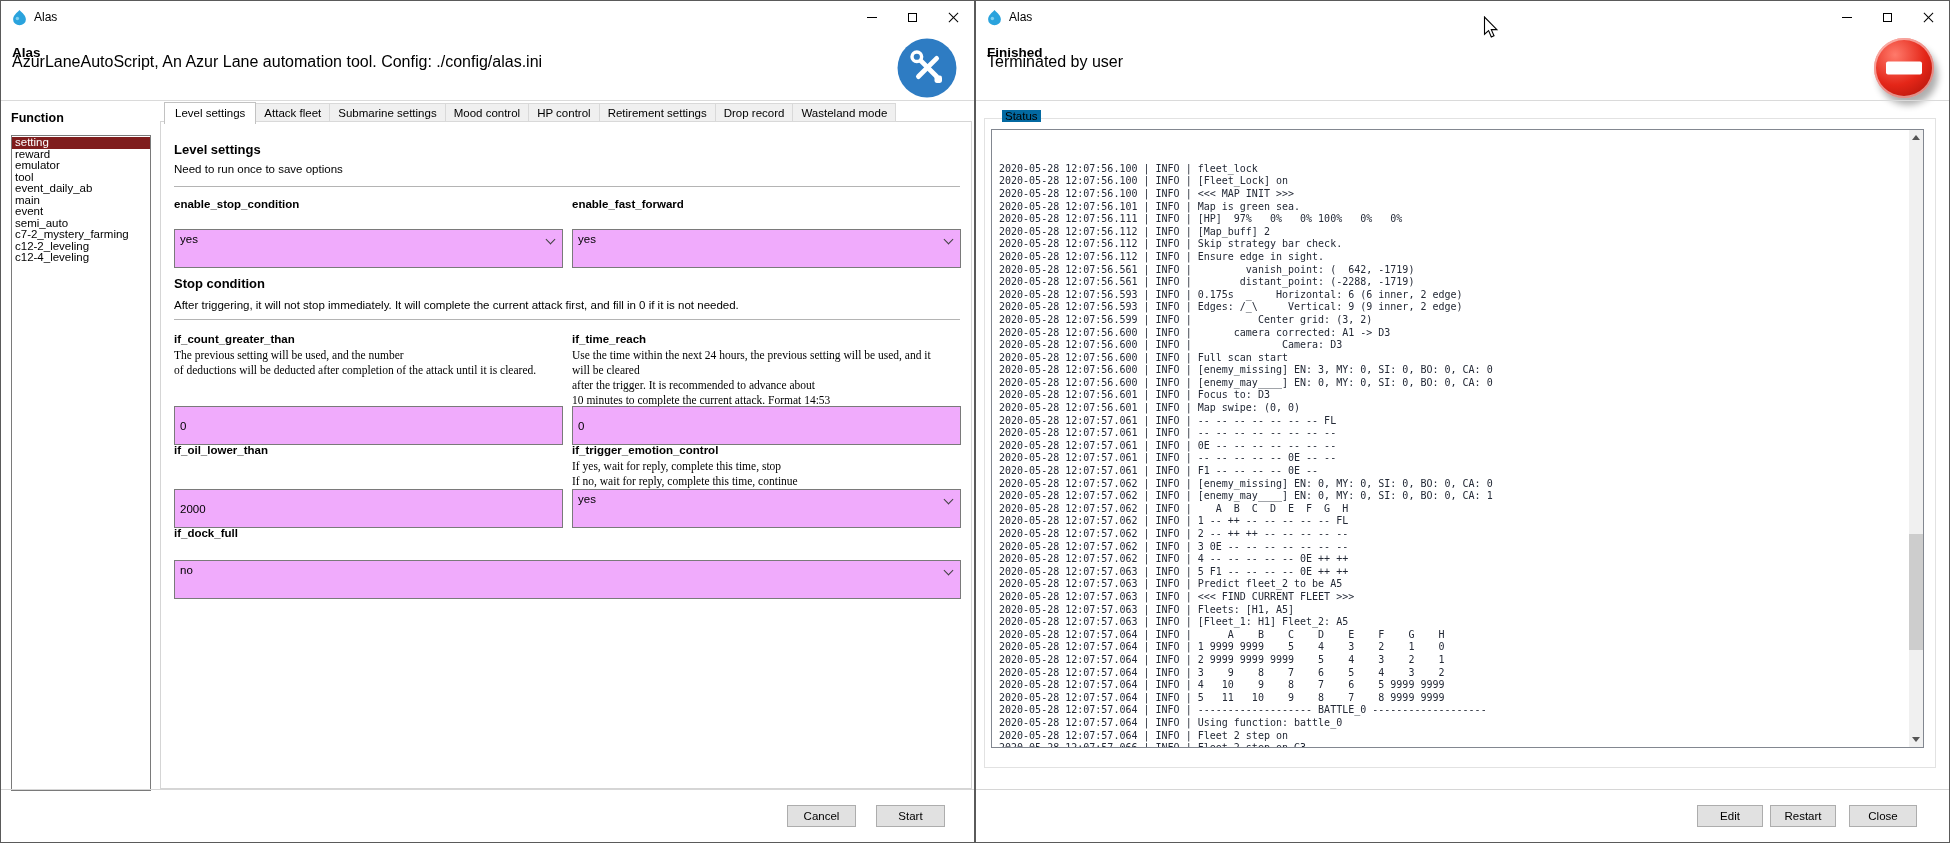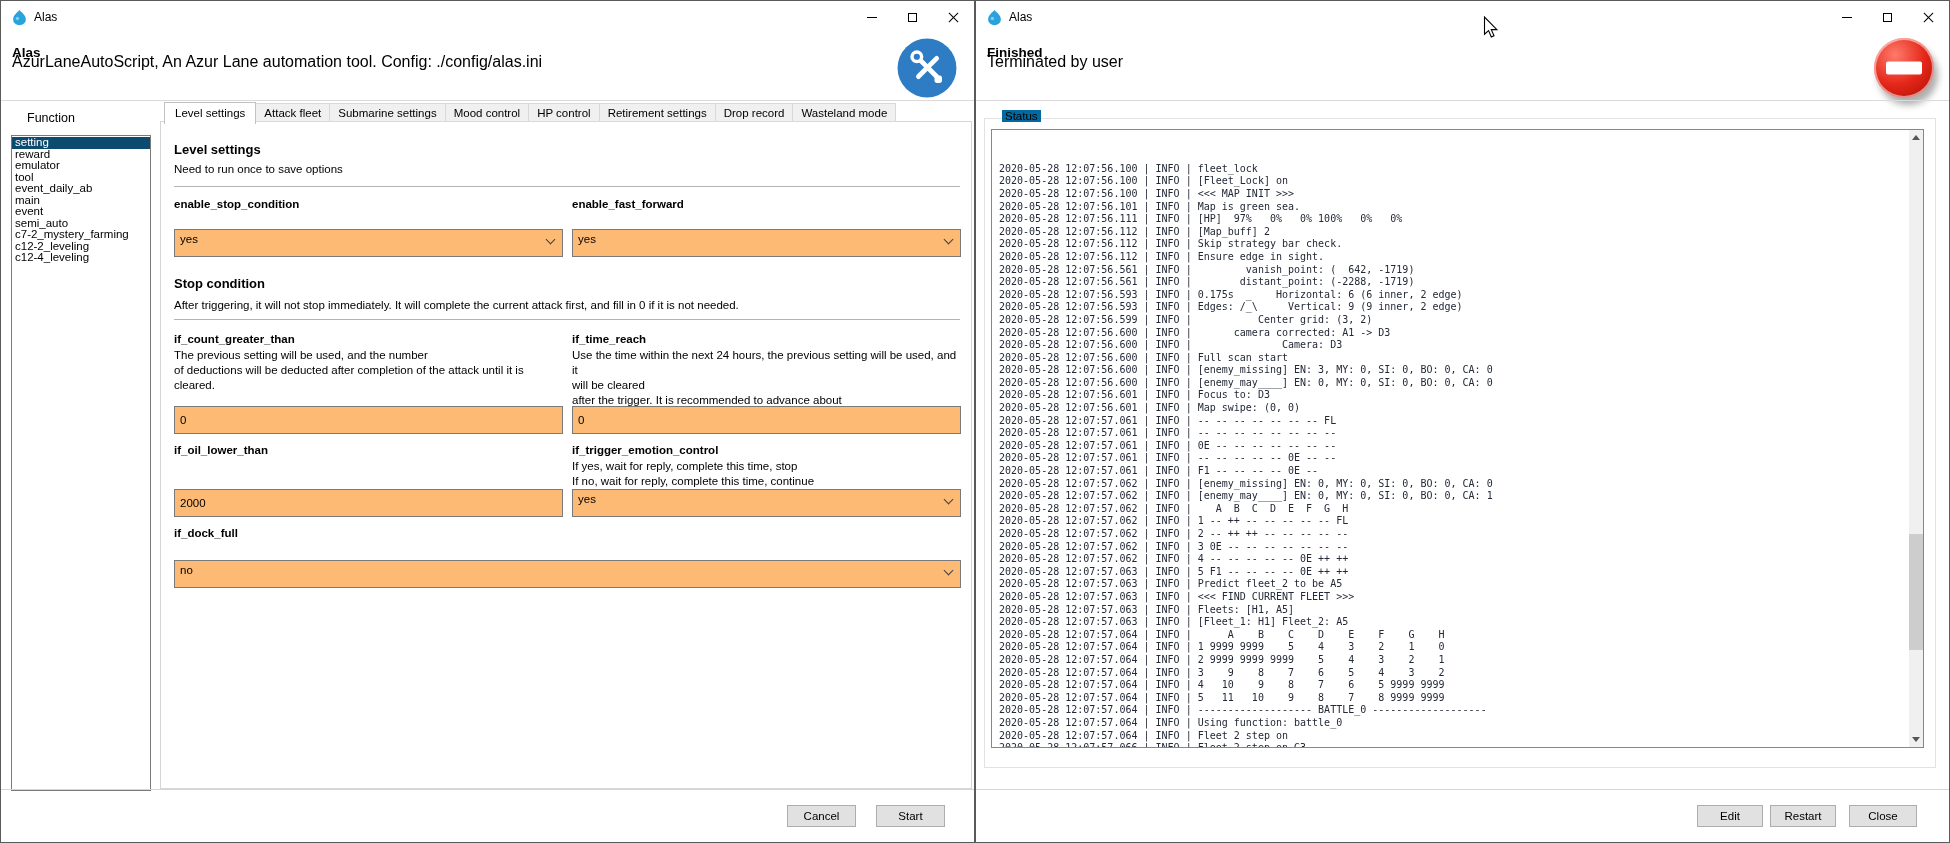--- a/index.html
+++ b/index.html
@@ -29,40 +29,40 @@
   .top-divider { position:absolute; left:0; right:0; top:99px; border-top:1px solid #dadada; }
 
   .tool-icon, .stop-icon { position:absolute; top:37px; width:60px; height:60px; }
   .tool-icon { right:17px; }
   .stop-icon { right:15px; border-radius:50%;
     background:radial-gradient(circle at 35% 28%, #ff7a6b, #e42618 52%, #a81108 95%);
     box-shadow:4px 7px 7px rgba(0,0,0,0.32), inset 0 0 0 2px rgba(255,255,255,0.5); }
   .stop-bar { position:absolute; left:50%; top:50%; transform:translate(-50%,-50%); width:36px; height:13px; background:#fff; border-radius:2px; }
 
   
-  .sidebar-label { position:absolute; left:10px; top:110px; font-size:12.5px; font-weight:normal;margin-left:16px; }
+  .sidebar-label { position:absolute; left:10px; top:110px; font-size:12.5px; font-weight:bold; }
   .listbox { position:absolute; left:10px; top:134px; width:140px; height:656px; background:#fff; border:1px solid #7a7a7a; padding:1px 0; overflow:hidden; }
   .list-item { font-size:11.5px; line-height:11.5px; padding:0 3px; height:11.5px; white-space:nowrap; overflow:hidden; }
-  .list-item.selected { background:#0c4a6e; color:#fff; }
+  .list-item.selected { background:#7f1d1d; color:#fff; }
 
   
   .tabstrip { position:absolute; left:163px; top:99px; height:22px; display:flex; align-items:flex-end; z-index:3; }
   .tab { height:19px; line-height:18px; padding:0 8px; font-size:11.5px; background:#f0f0f0; border:1px solid #d9d9d9; border-left:none; white-space:nowrap; }
   .tab:first-child { border-left:1px solid #d9d9d9; }
   .tab.active { height:22px; line-height:21px; background:#fff; border:1px solid #c2c2c2; border-bottom:none; margin-bottom:-2px; padding:0 10px; z-index:4; }
 
   .tabpanel { position:absolute; left:159px; top:120px; width:812px; height:668px; background:#fff; border:1px solid #d5d5d5; }
 
   
   .sec-title { position:absolute; left:13px; font-size:13px; font-weight:bold; }
   .sec-note { position:absolute; left:13px; font-size:11.5px; }
   .hr { position:absolute; left:13px; right:11px; border-top:1px solid #b4b4b4; }
   .f-label { position:absolute; font-size:11.5px; font-weight:bold; white-space:nowrap; }
-  .f-desc { position:absolute; font-size:11.5px; line-height:15px; white-space:pre-line; }
-  .select, .input { position:absolute; height:28px; background:#fdba74; border:1px solid #7a7a7a; font-size:11.5px; }
+  .f-desc { position:absolute; font-size:11.5px; line-height:15px; white-space:pre-line;font-family:Liberation Serif, serif; }
+  .select, .input { position:absolute; height:39px; background:#f0abfc; border:1px solid #7a7a7a; font-size:11.5px; }
   .select { line-height:19px; padding-left:5px; }
   .input { line-height:19px; padding-left:5px; font-family:"Liberation Sans",sans-serif; color:#000; }
   input.input { outline:none; }
   .chev { position:absolute; right:8px; top:6px; width:7px; height:7px; border-right:1px solid #404040; border-bottom:1px solid #404040; transform:rotate(45deg); }
 
   
   .footer-sep { position:absolute; left:0; right:0; top:788px; border-top:1px solid #d6d6d6; }
   .btn { position:absolute; top:804px; height:22px; background:#e1e1e1; border:1px solid #adadad; font-size:11.5px; text-align:center; line-height:20px; }
 
   

